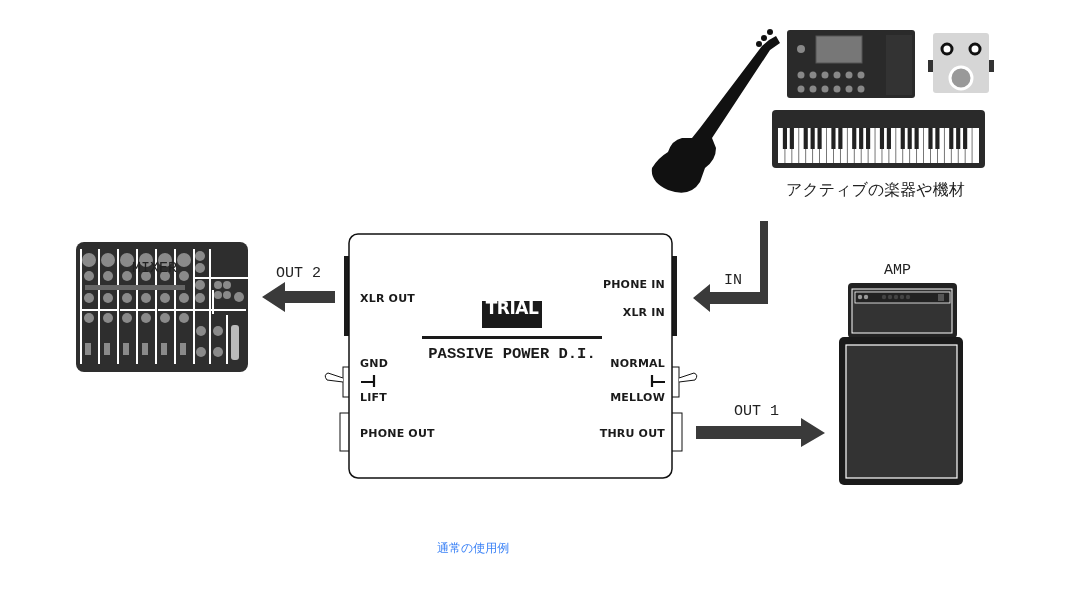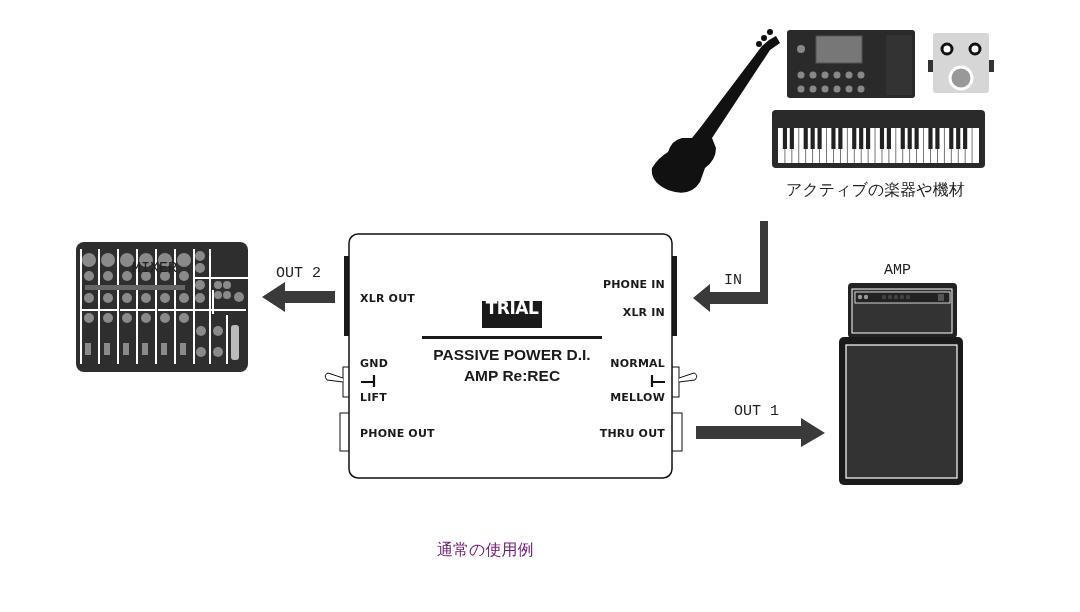--- a/index.html
+++ b/index.html
@@ -1,20 +1,20 @@
 <!DOCTYPE html>
 <html><head>
 <meta charset="utf-8">
 <style>
   html,body{margin:0;padding:0;background:#fff;}
   body{width:1080px;height:612px;position:relative;overflow:hidden;font-family:"Liberation Sans",sans-serif;color:#111;}
   .abs{position:absolute;}
   .lbl{font-family:Liberation Mono, monospace;font-size:15px;color:#222;}
   .dlbl{font-family:"DejaVu Sans",sans-serif;font-weight:bold;font-size:11px;color:#1a1a1a;letter-spacing:0.2px;}
-  .dtitle{font-family:Liberation Sans, sans-serif;font-weight:bold;font-size:15.5px;color:#1a1a1a;text-align:center;line-height:21px;}
+  .dtitle{font-family:Liberation Mono, monospace;font-weight:bold;font-size:15.5px;color:#1a1a1a;text-align:center;line-height:21px;}
   svg{position:absolute;left:0;top:0;}
 </style>
 </head>
 <body>
 
 <svg width="1080" height="612" viewBox="0 0 1080 612">
 
   <g>
     <rect x="76" y="242" width="172" height="130" rx="8" fill="#2e2e2e"></rect>
     <g fill="#fff">
@@ -214,31 +214,30 @@
       </g>
   </g>
 </svg>
 
 <div class="abs lbl" style="left:132px;top:218px;margin-top:42px;">MIXER</div>
 <div class="abs lbl" style="left:276px;top:265px;">OUT 2</div>
 <div class="abs lbl" style="left:724px;top:272px;">IN</div>
 <div class="abs lbl" style="left:734px;top:403px;">OUT 1</div>
 <div class="abs lbl" style="left:884px;top:262px;text-align:right;">AMP</div>
 <div class="abs lbl" style="left:786px;top:180px;font-size:16px;">アクティブの楽器や機材</div>
-<div class="abs lbl" style="left:437px;top:540px;font-size:16px;color:#701a75;">通常の使用例</div>
+<div class="abs lbl" style="left:437px;top:540px;font-size:12px;color:#3b82f6;">通常の使用例</div>
 
 <div class="abs" style="left:482px;top:301px;width:60px;height:14px;display:flex;align-items:center;justify-content:center;color:#fff;font-family:'DejaVu Sans',sans-serif;font-weight:bold;font-size:17px;letter-spacing:-0.5px;">TRIAL</div>
 
 <div class="abs dlbl" style="left:360px;top:292px;">XLR OUT</div>
 <div class="abs dlbl" style="left:360px;top:357px;">GND</div>
 <div class="abs dlbl" style="left:360px;top:391px;">LIFT</div>
 <div class="abs dlbl" style="left:360px;top:427px;">PHONE OUT</div>
 
 <div class="abs dlbl" style="right:415px;top:278px;text-align:left;">PHONE IN</div>
 <div class="abs dlbl" style="right:415px;top:306px;text-align:right;">XLR IN</div>
 <div class="abs dlbl" style="right:415px;top:357px;text-align:right;">NORMAL</div>
 <div class="abs dlbl" style="right:415px;top:391px;text-align:right;">MELLOW</div>
 <div class="abs dlbl" style="right:415px;top:427px;text-align:right;margin-left:24px;">THRU OUT</div>
 
 <div class="abs" style="left:412px;top:344px;width:200px;">
   <div class="dtitle">PASSIVE POWER D.I.</div>
-  <div class="dtitle">AMP Re:REC</div>
 </div>
 
 </body></html>

